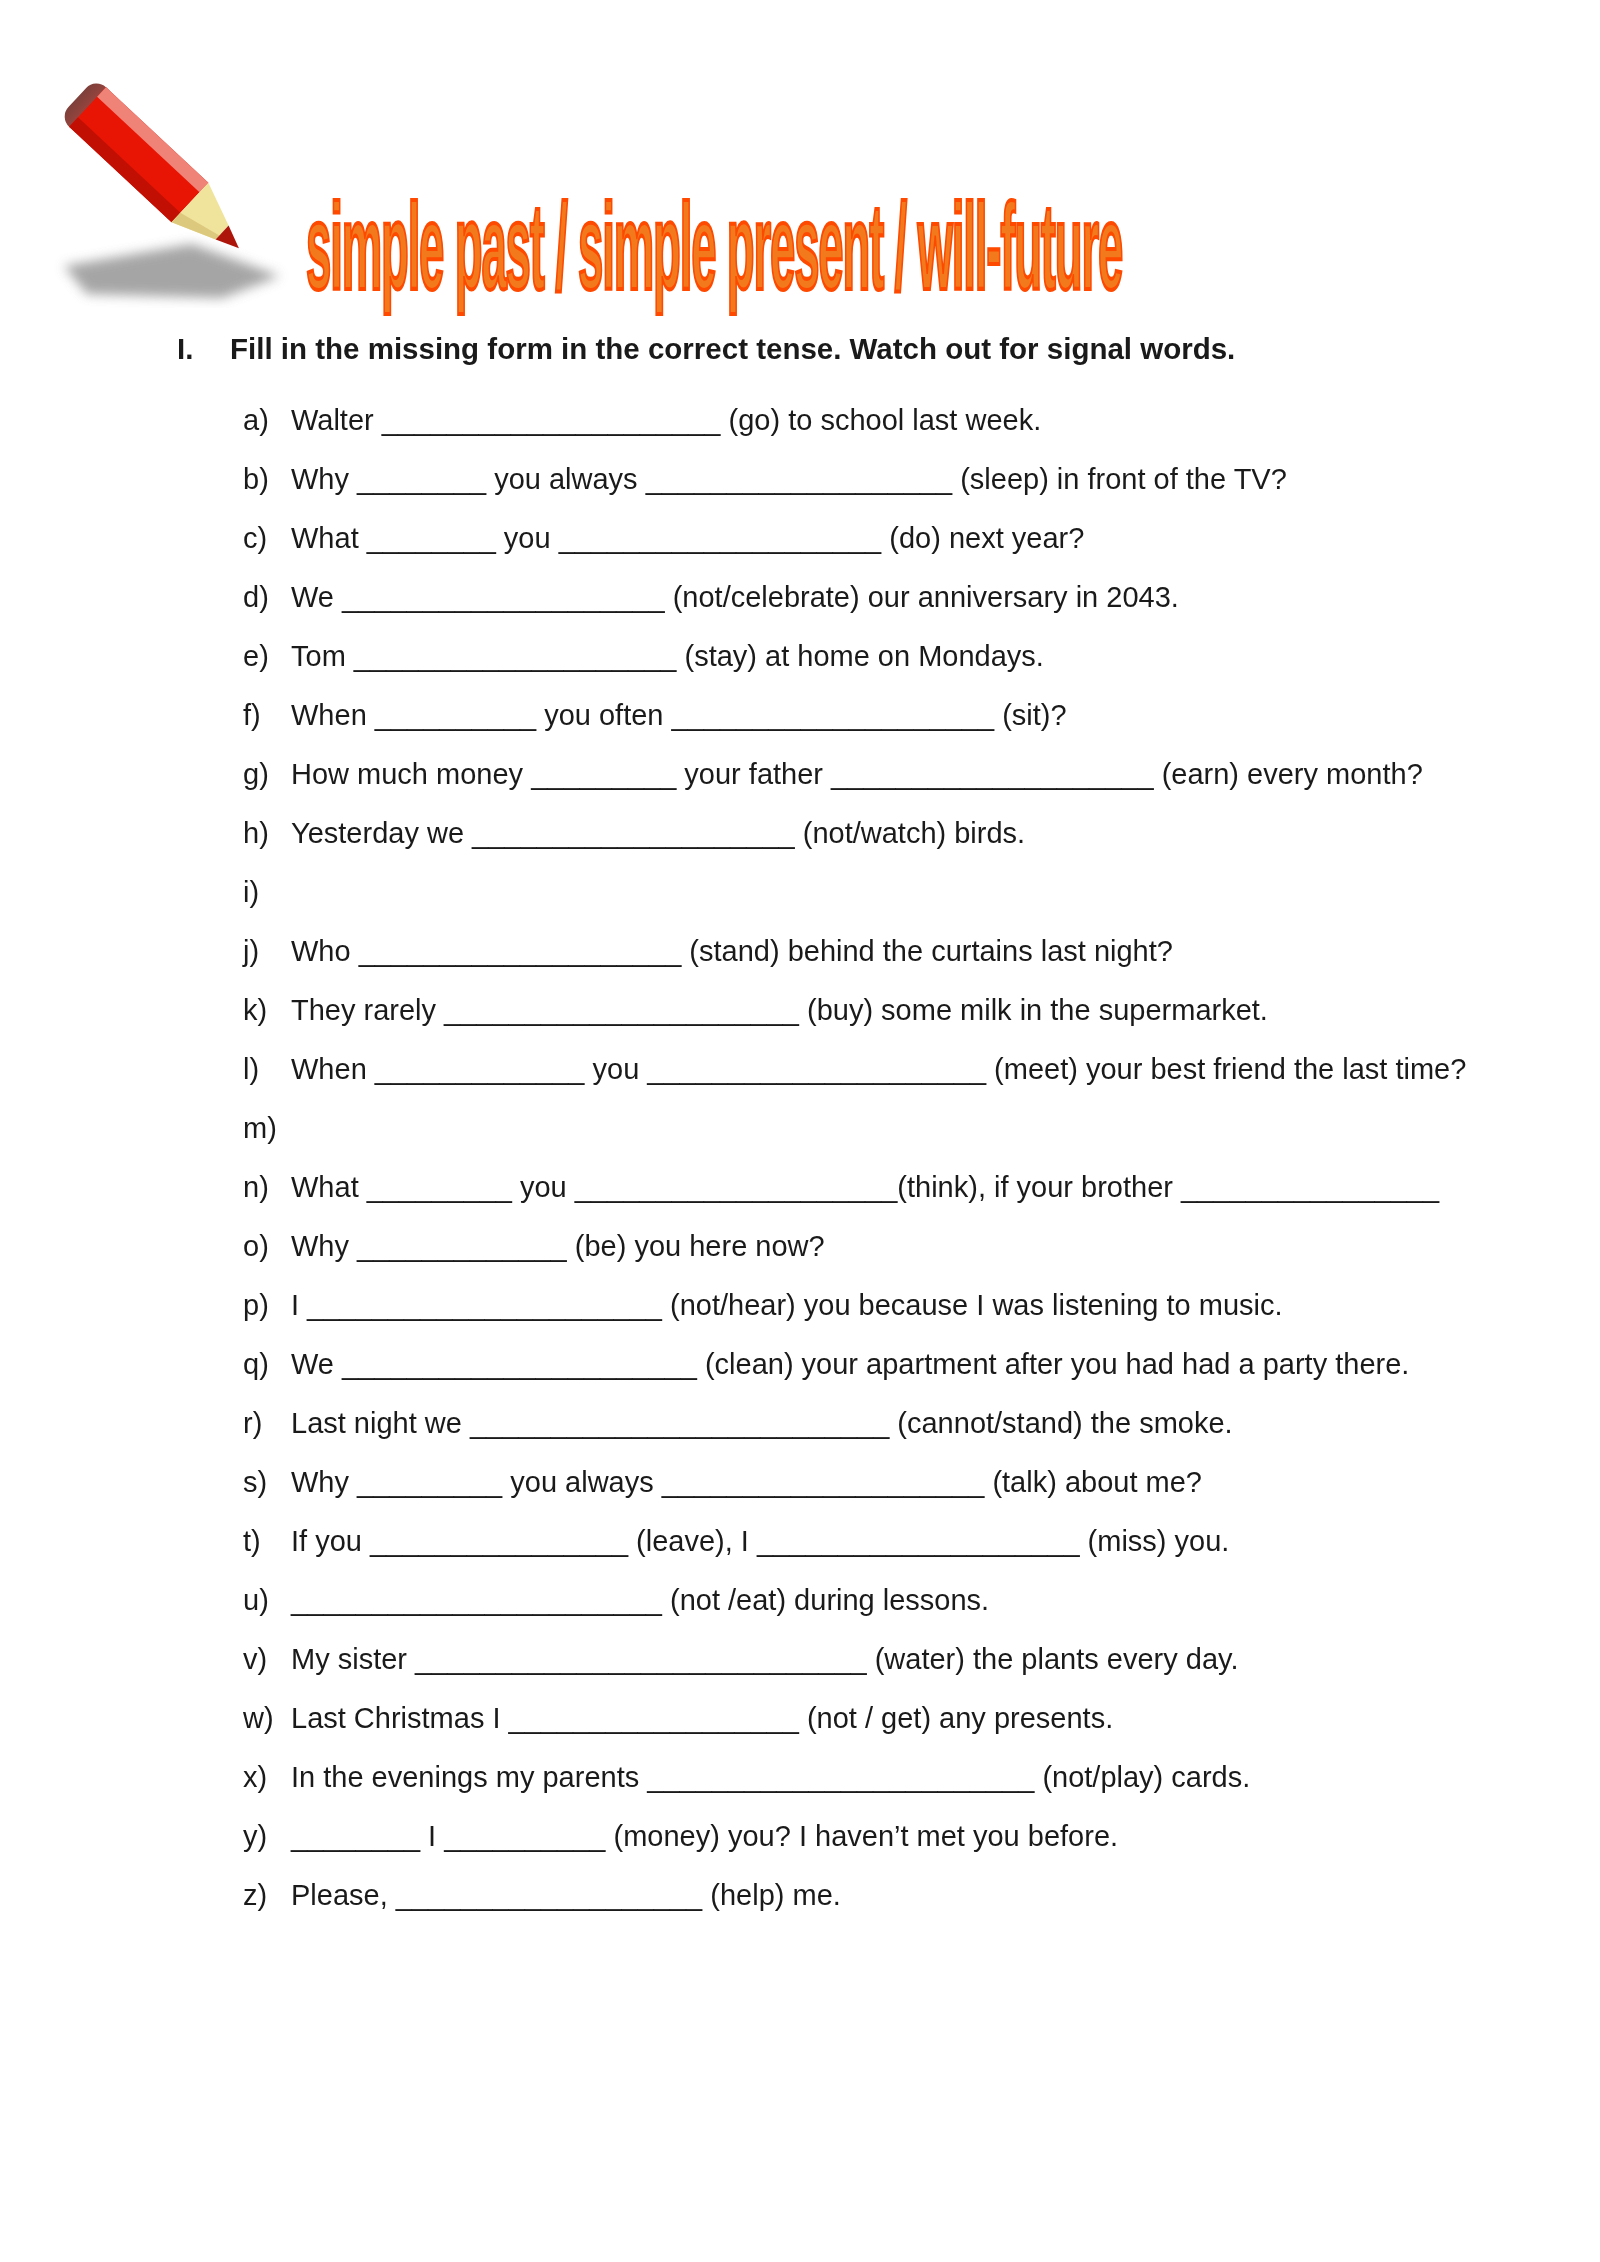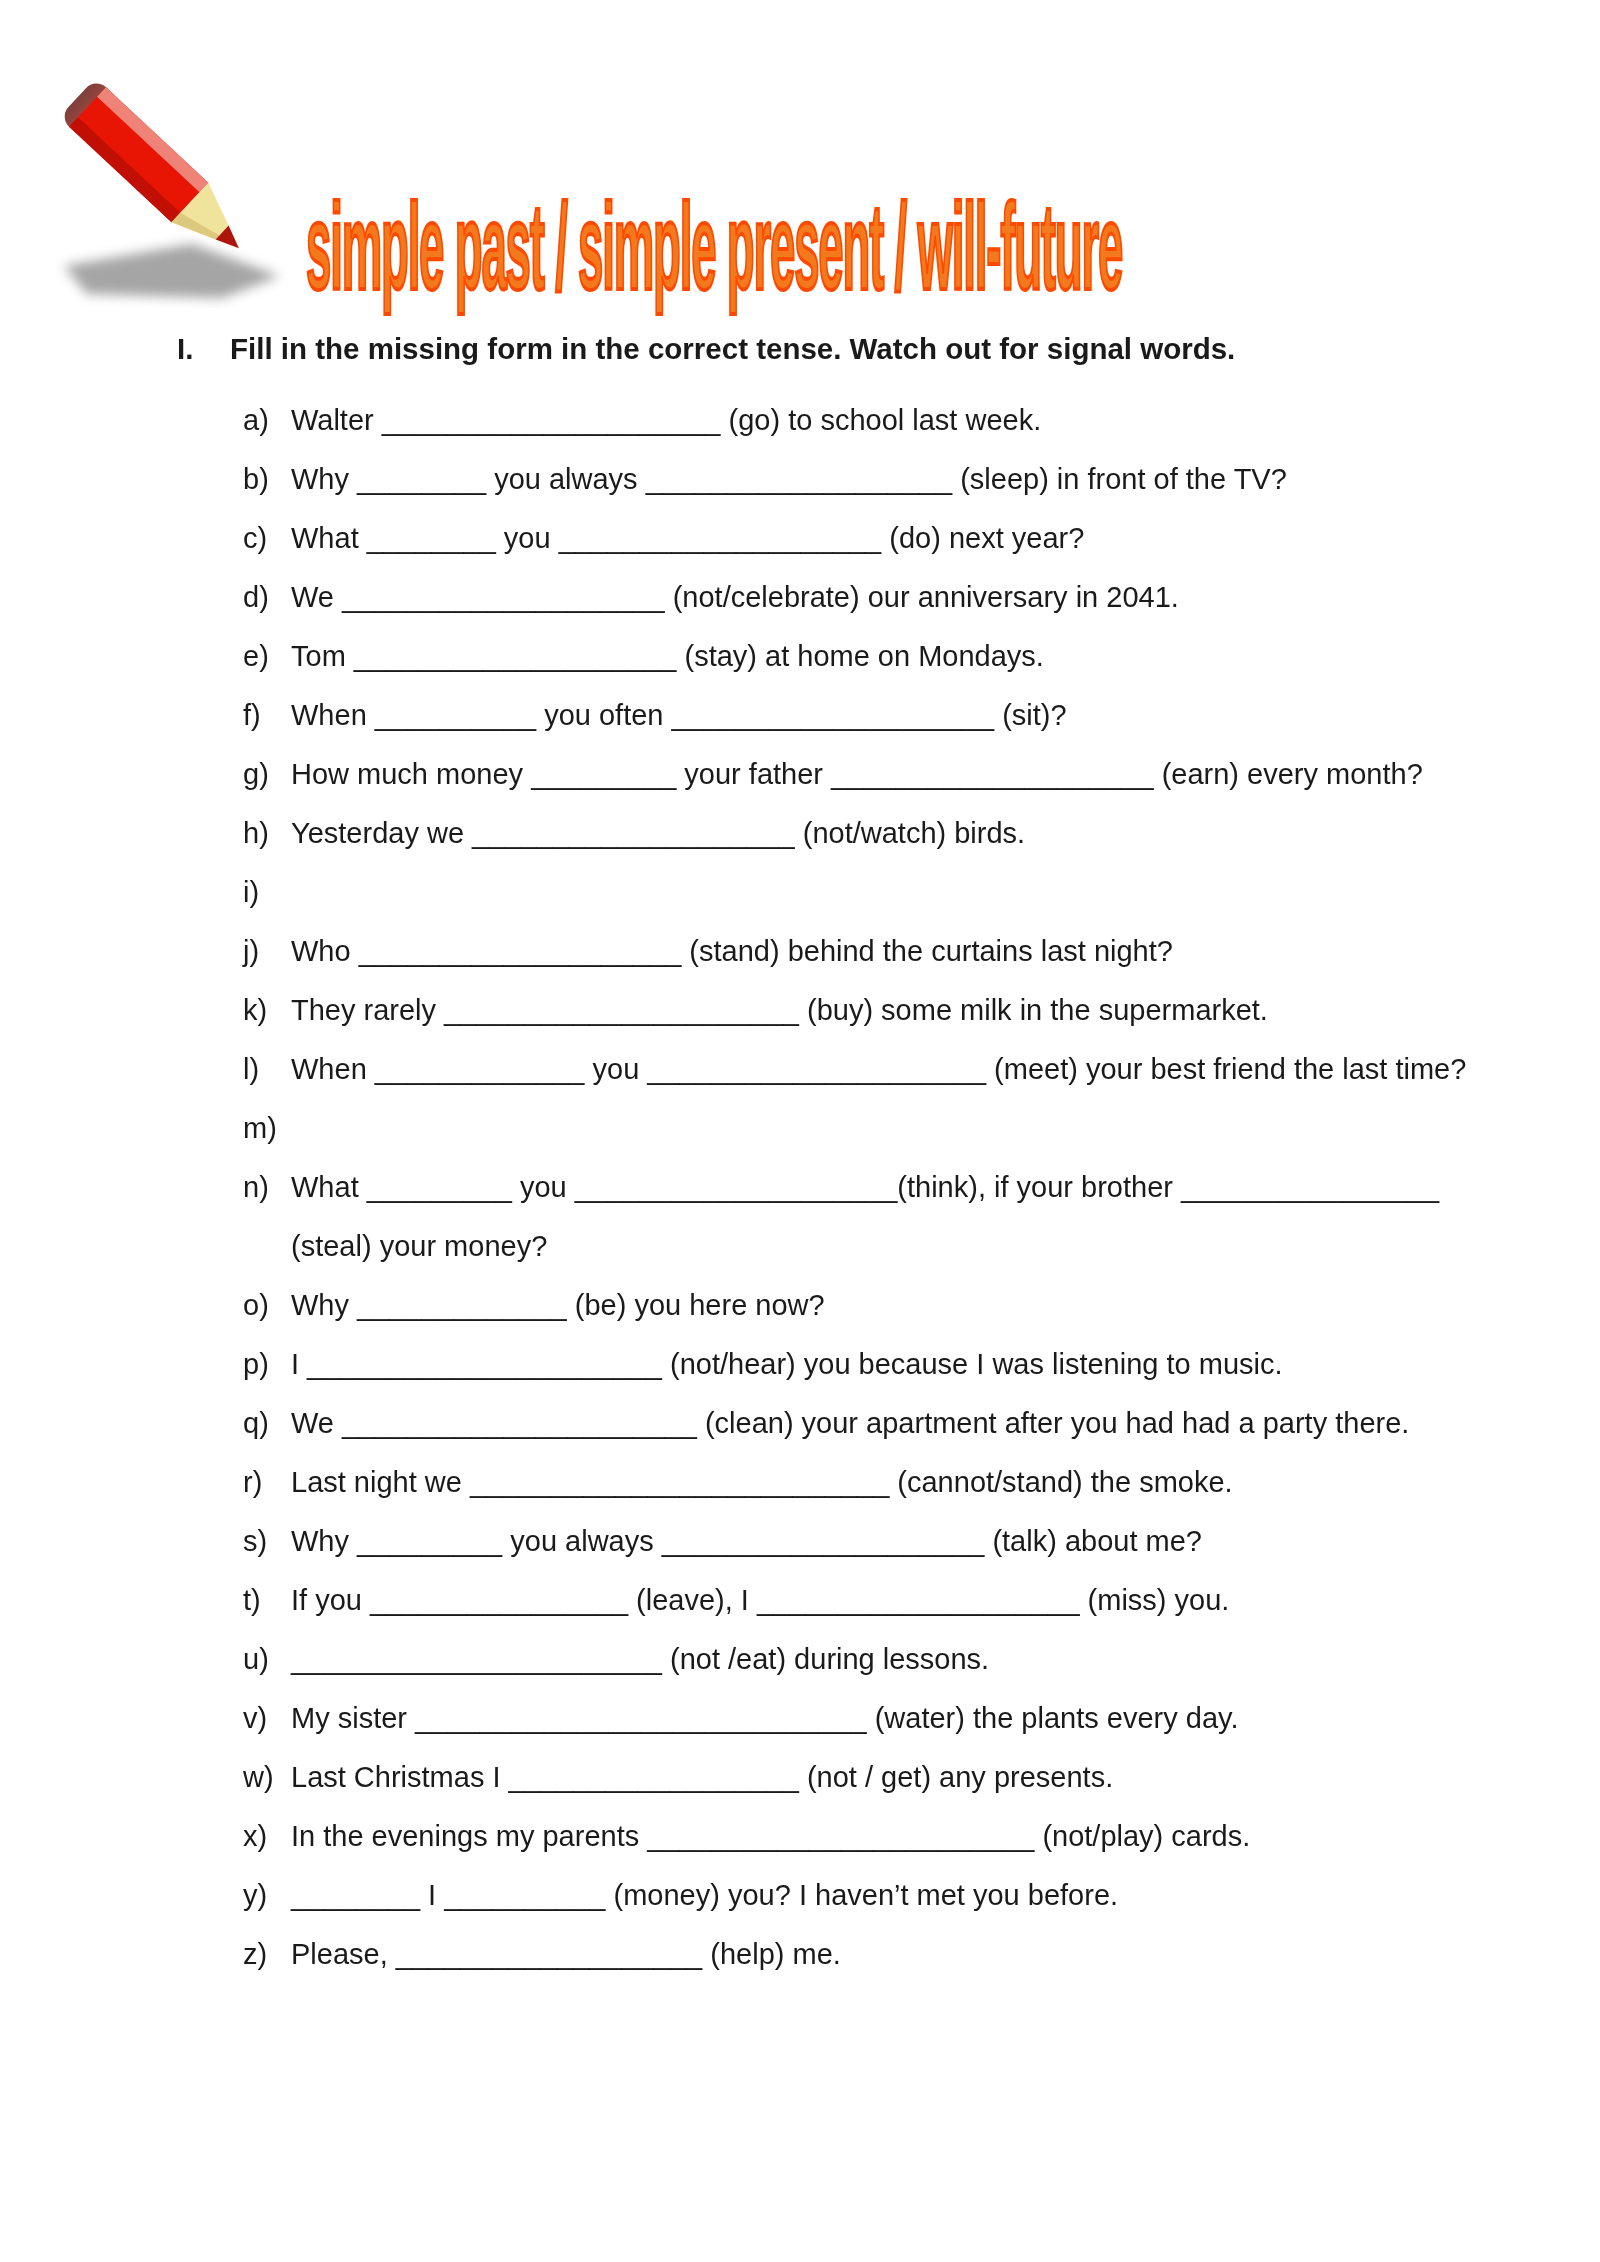--- a/index.html
+++ b/index.html
@@ -65,31 +65,31 @@
 
   <div class="title">simple past / simple present / will-future</div>
 
   <span class="roman">I.</span>
   <span class="instr">Fill in the missing form in the correct tense. Watch out for signal words.</span>
 
   <ul class="items">
     <li><span class="lbl">a)</span><span>Walter _____________________ (go) to school last week.</span></li>
     <li><span class="lbl">b)</span><span>Why ________ you always ___________________ (sleep) in front of the TV?</span></li>
     <li><span class="lbl">c)</span><span>What ________ you ____________________ (do) next year?</span></li>
-    <li><span class="lbl">d)</span><span>We ____________________ (not/celebrate) our anniversary in 2041.</span></li>
+    <li><span class="lbl">d)</span><span>We ____________________ (not/celebrate) our anniversary in 2043.</span></li>
     <li><span class="lbl">e)</span><span>Tom ____________________ (stay) at home on Mondays.</span></li>
     <li><span class="lbl">f)</span><span>When __________ you often ____________________ (sit)?</span></li>
     <li><span class="lbl">g)</span><span>How much money _________ your father ____________________ (earn) every month?</span></li>
     <li><span class="lbl">h)</span><span>Yesterday we ____________________ (not/watch) birds.</span></li>
     <li><span class="lbl">i)</span></li>
     <li><span class="lbl">j)</span><span>Who ____________________ (stand) behind the curtains last night?</span></li>
     <li><span class="lbl">k)</span><span>They rarely ______________________ (buy) some milk in the supermarket.</span></li>
     <li><span class="lbl">l)</span><span>When _____________ you _____________________ (meet) your best friend the last time?</span></li>
     <li><span class="lbl">m)</span></li>
-    <li><span class="lbl">n)</span><span>What _________ you ____________________(think), if your brother ________________</span><span class="t2">(steal) your money?</span></li>
+    <li><span class="lbl">n)</span><span>What _________ you ____________________(think), if your brother ________________</span></li>
     <li><span class="lbl">o)</span><span>Why _____________ (be) you here now?</span></li>
     <li><span class="lbl">p)</span><span>I ______________________ (not/hear) you because I was listening to music.</span></li>
     <li><span class="lbl">q)</span><span>We ______________________ (clean) your apartment after you had had a party there.</span></li>
     <li><span class="lbl">r)</span><span>Last night we __________________________ (cannot/stand) the smoke.</span></li>
     <li><span class="lbl">s)</span><span>Why _________ you always ____________________ (talk) about me?</span></li>
     <li><span class="lbl">t)</span><span>If you ________________ (leave), I ____________________ (miss) you.</span></li>
     <li><span class="lbl">u)</span><span>_______________________ (not /eat) during lessons.</span></li>
     <li><span class="lbl">v)</span><span>My sister ____________________________ (water) the plants every day.</span></li>
     <li><span class="lbl">w)</span><span>Last Christmas I __________________ (not / get) any presents.</span></li>
     <li><span class="lbl">x)</span><span>In the evenings my parents ________________________ (not/play) cards.</span></li>

